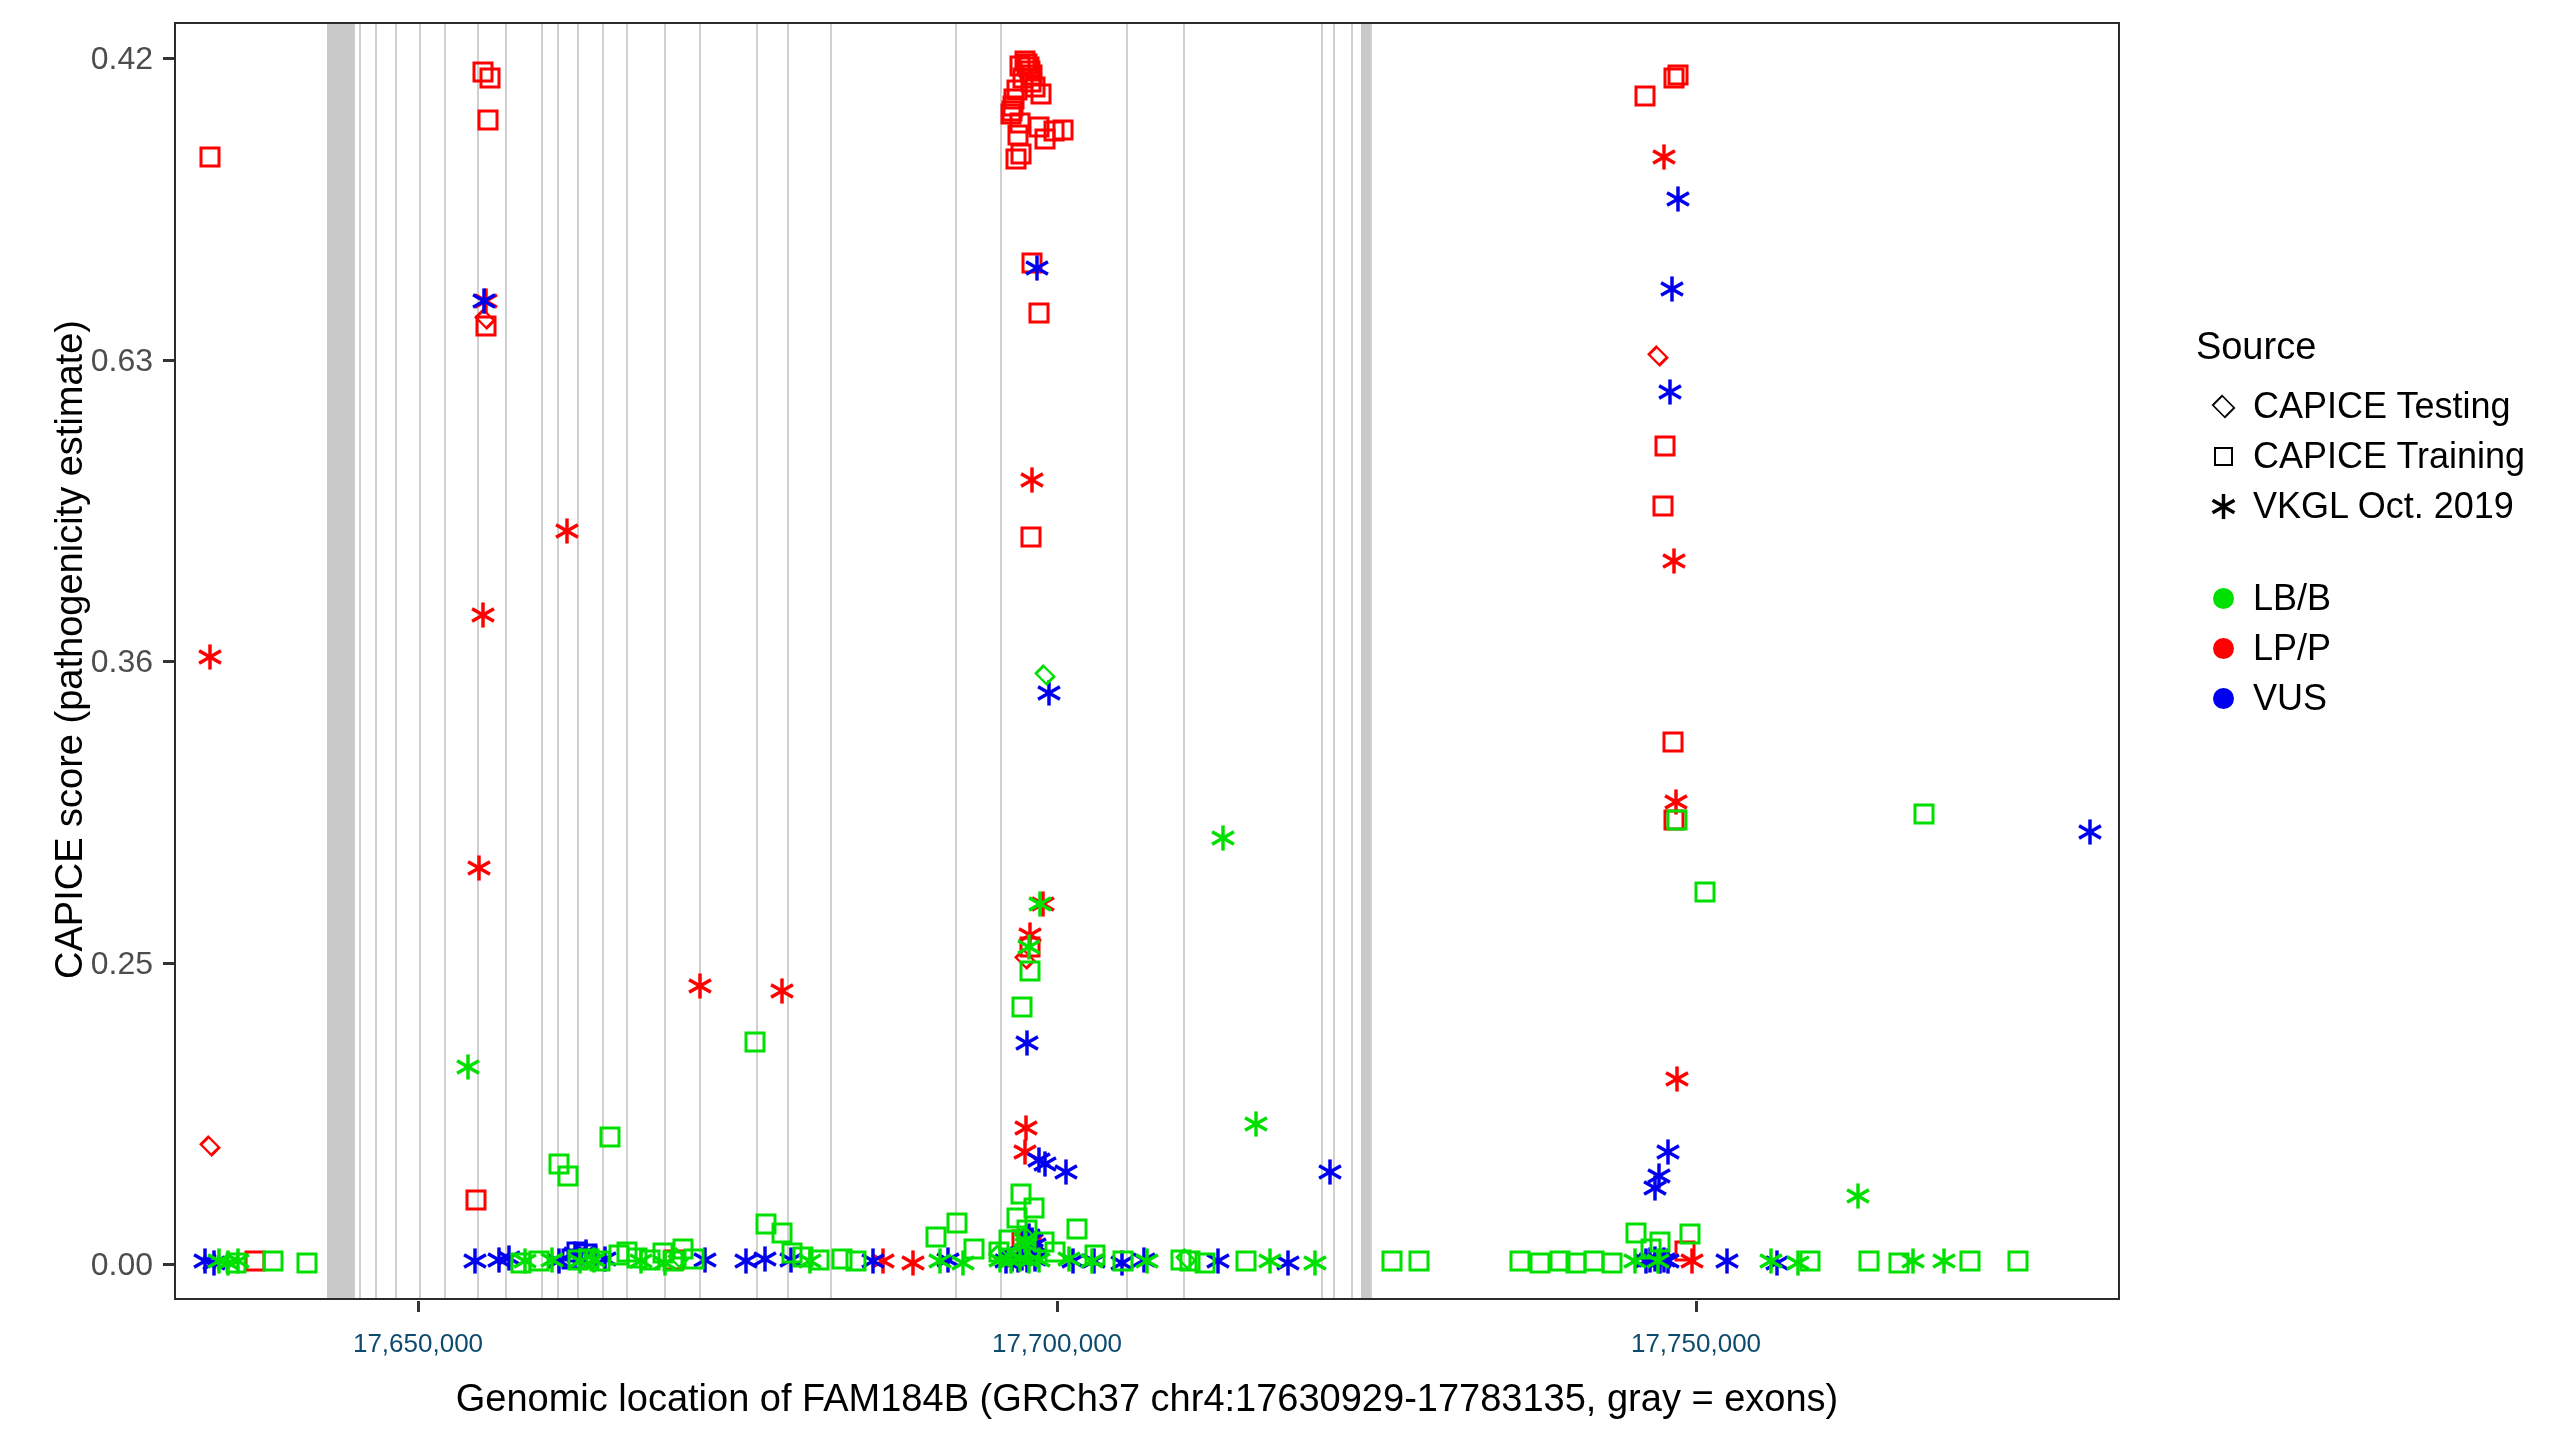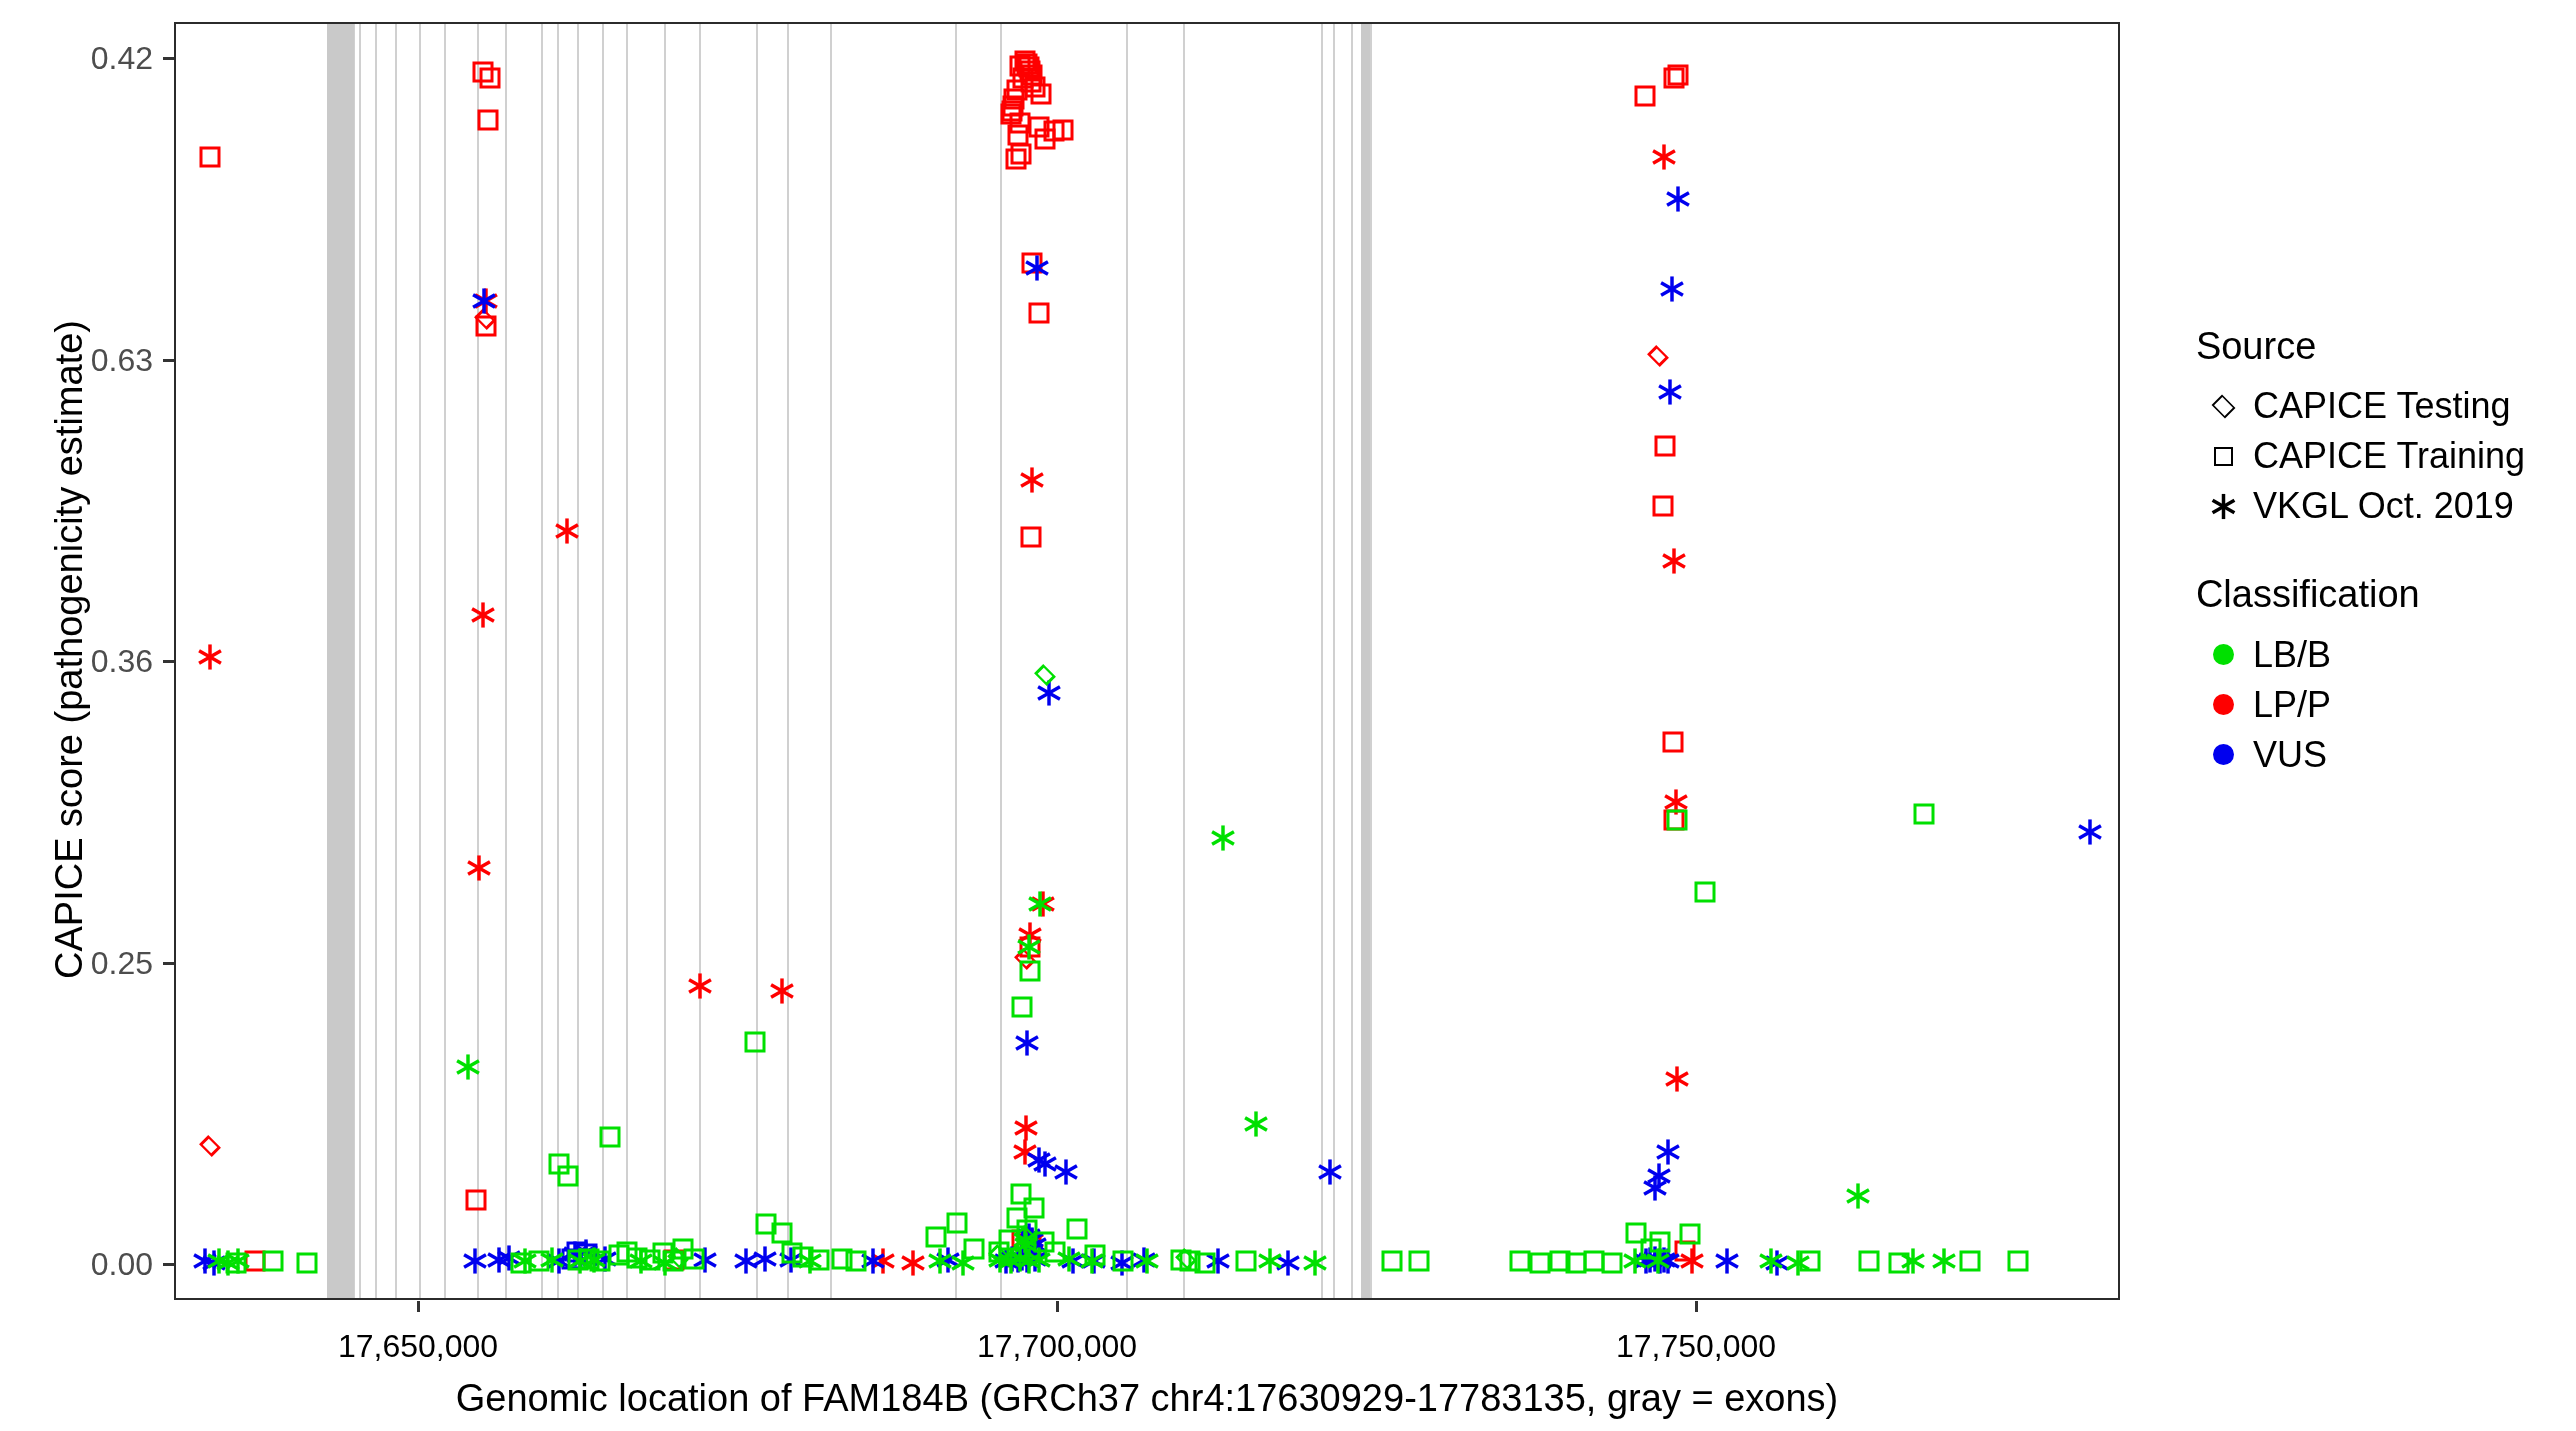--- a/index.html
+++ b/index.html
@@ -18,21 +18,21 @@
     text-align:center; font-size:38px; color:#000; white-space:nowrap;
   }
 
   
   .ytick-label{
     position:absolute; right:2423px; width:134px; text-align:right;
     font-size:32px; color:#4d4d4d; transform:translateY(-50%);
   }
   .ytick-mark{position:absolute;left:163px;width:10.5px;height:2.9px;background:#333;}
   .xtick-label{
-    position:absolute; top:1328px; font-size:32px; color:#000000;
+    position:absolute; top:1328px; font-size:26px; color:#0c4a6e;
     transform:translateX(-50%); white-space:nowrap;
   }
   .xtick-mark{position:absolute;top:1301px;width:2.9px;height:10.5px;background:#333;}
 
   
   #panel{
     position:absolute; left:174px; top:22px; width:1946px; height:1278px;
     background:#ffffff; border:2.9px solid #2b2b2b; box-sizing:border-box;
     overflow:hidden;
   }
@@ -1262,21 +1262,20 @@
               <g stroke="currentColor" stroke-width="3.6" stroke-linecap="butt">
                 <line x1="0" y1="-13" x2="0" y2="13"></line>
                 <line x1="-11.3" y1="-6.5" x2="11.3" y2="6.5"></line>
                 <line x1="-11.3" y1="6.5" x2="11.3" y2="-6.5"></line>
               </g>
             </svg></div>
         </div>
         <div class="lg-text">VKGL Oct. 2019</div>
       </div>
       <div class="lg-gap"></div>
-      <div class="lg-title">Classification</div>
       <div class="lg-row">
         <div class="lg-key">
           <div class="dot" style="color: rgb(0, 224, 0);"></div>
         </div>
         <div class="lg-text">LB/B</div>
       </div>
       <div class="lg-row">
         <div class="lg-key">
           <div class="dot" style="color: rgb(254, 0, 0);"></div>
         </div>

